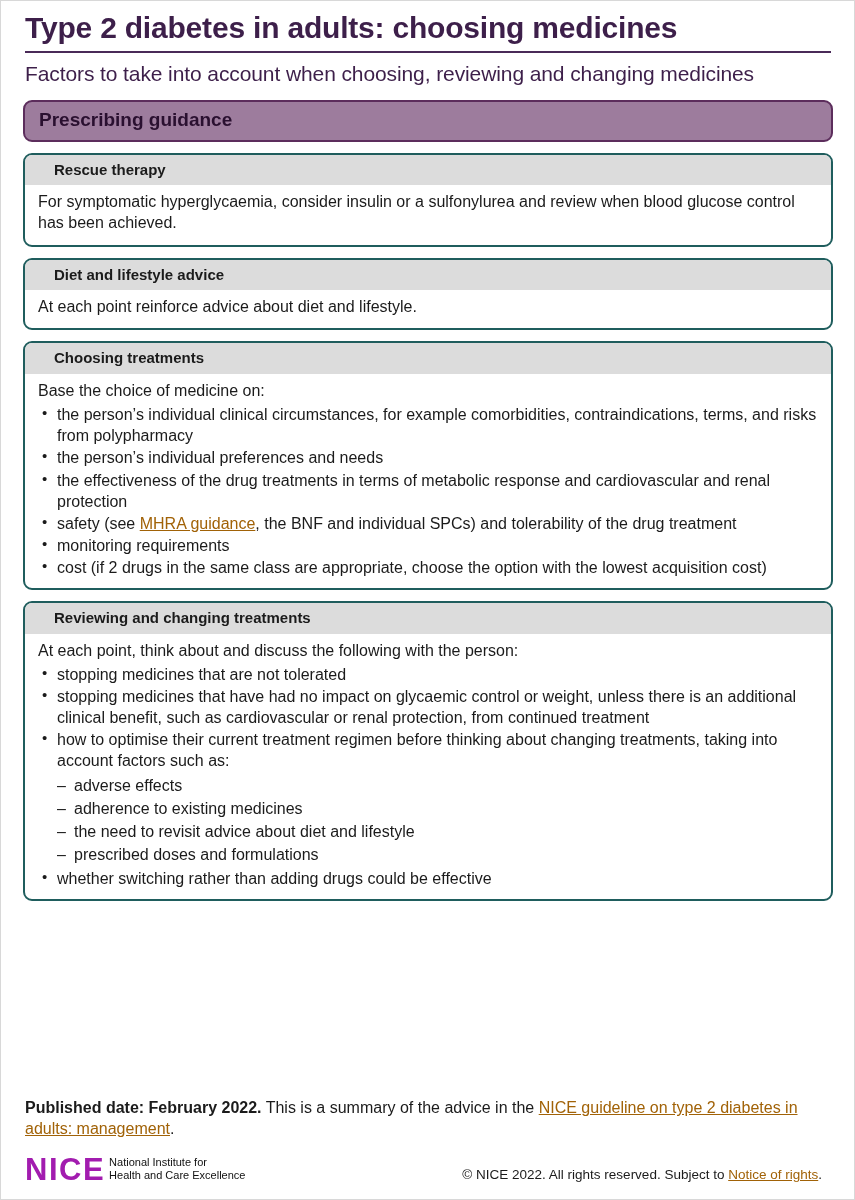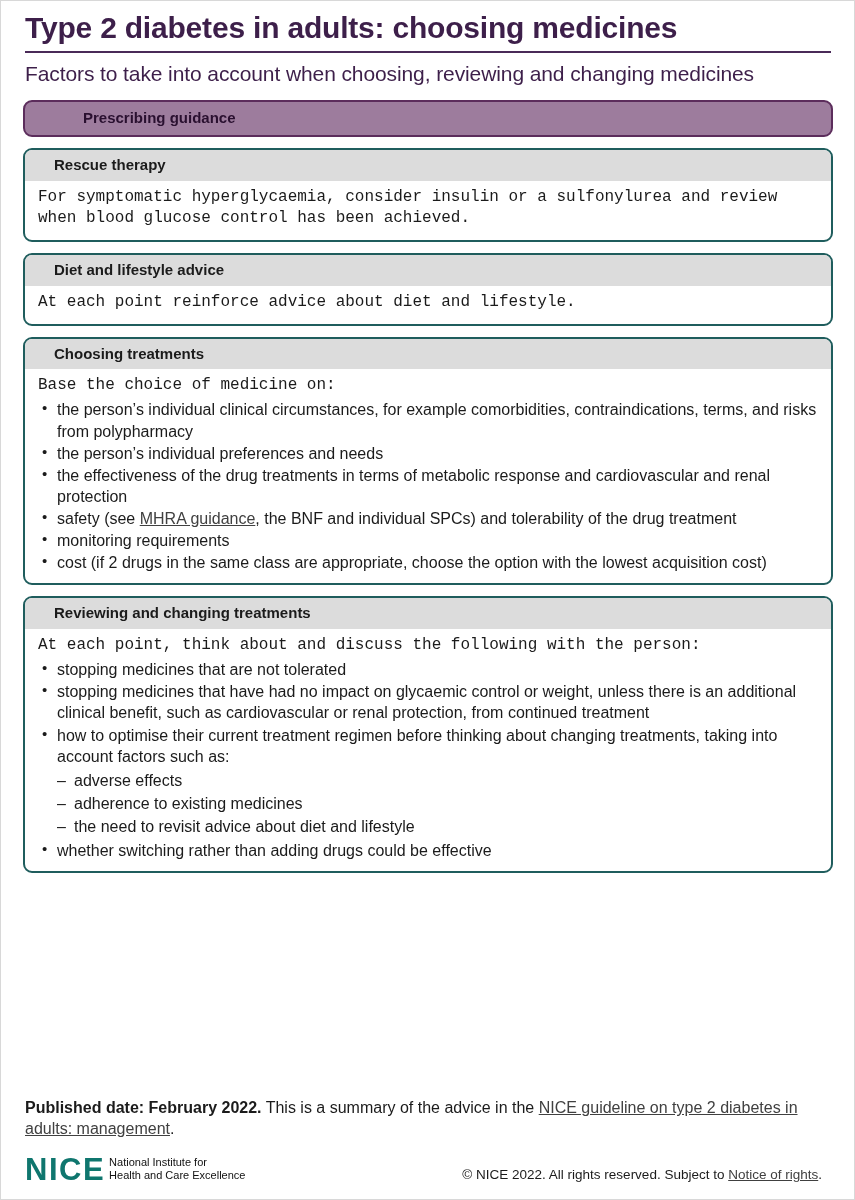--- a/index.html
+++ b/index.html
@@ -52,25 +52,24 @@
   
   .banner {
     box-sizing: border-box;
     border: 2px solid #5c2d5c;
     background: #9d7c9d;
     border-radius: 9px;
     padding: 7px 14px 8px 14px;
     margin-bottom: 11px;
   }
   .banner-label {
-    font-size: 15px;
+    font-size: 19px;
     font-weight: bold;
     color: #2a1030;
     line-height: 1.2;
-    margin-left: 44px;
   }
 
   
   .card {
     box-sizing: border-box;
     border: 2px solid #1f5d5d;
     border-radius: 9px;
     background: #ffffff;
     margin-bottom: 11px;
     overflow: hidden;
@@ -84,21 +83,20 @@
     line-height: 1.25;
   }
   .card-body {
     padding: 6px 12px 9px 13px;
     font-size: 16px;
     color: #1b1b1b;
     line-height: 1.32;
   }
   .card-body p {
     margin: 0 0 2px 0;
-    font-family: Liberation Mono, monospace;
   }
   .card-body p.intro {
     margin: 0 0 3px 0;
   }
 
   ul.bullets {
     list-style: none;
     margin: 0;
     padding: 0;
   }
@@ -128,21 +126,21 @@
     line-height: 1.32;
   }
   ul.dashes > li::before {
     content: "\2013";
     position: absolute;
     left: 0;
     top: 0;
     color: #1b1b1b;
   }
   a.doclink {
-    color: #404040;
+    color: #a16207;
   }
 
   
   .footer {
     position: absolute;
     left: 24px;
     right: 24px;
     bottom: 14px;
   }
   .footer-line {
@@ -160,21 +158,21 @@
     justify-content: space-between;
   }
   .logo {
     display: flex;
     align-items: center;
   }
   .logo-mark {
     font-size: 31px;
     font-weight: bold;
     letter-spacing: 1.5px;
-    color: #0f766e;
+    color: #a21caf;
     line-height: 1;
     font-family: "Liberation Sans", sans-serif;
   }
   .logo-tag {
     font-size: 11px;
     color: #111111;
     line-height: 1.14;
     margin-left: 4px;
     padding-bottom: 1px;
   }
@@ -234,20 +232,21 @@
         <p class="intro">At each point, think about and discuss the following with the person:</p>
         <ul class="bullets">
           <li>stopping medicines that are not tolerated</li>
           <li>stopping medicines that have had no impact on glycaemic control or weight, unless there is an additional clinical benefit, such as cardiovascular or renal protection, from continued treatment</li>
           <li>how to optimise their current treatment regimen before thinking about changing treatments, taking into account factors such as:</li>
         </ul>
         <ul class="dashes">
           <li>adverse effects</li>
           <li>adherence to existing medicines</li>
           <li>the need to revisit advice about diet and lifestyle</li>
+          <li>prescribed doses and formulations</li>
         </ul>
         <ul class="bullets">
           <li>whether switching rather than adding drugs could be effective</li>
         </ul>
       </div>
     </div>
 
   </div>
 
   <div class="footer">

